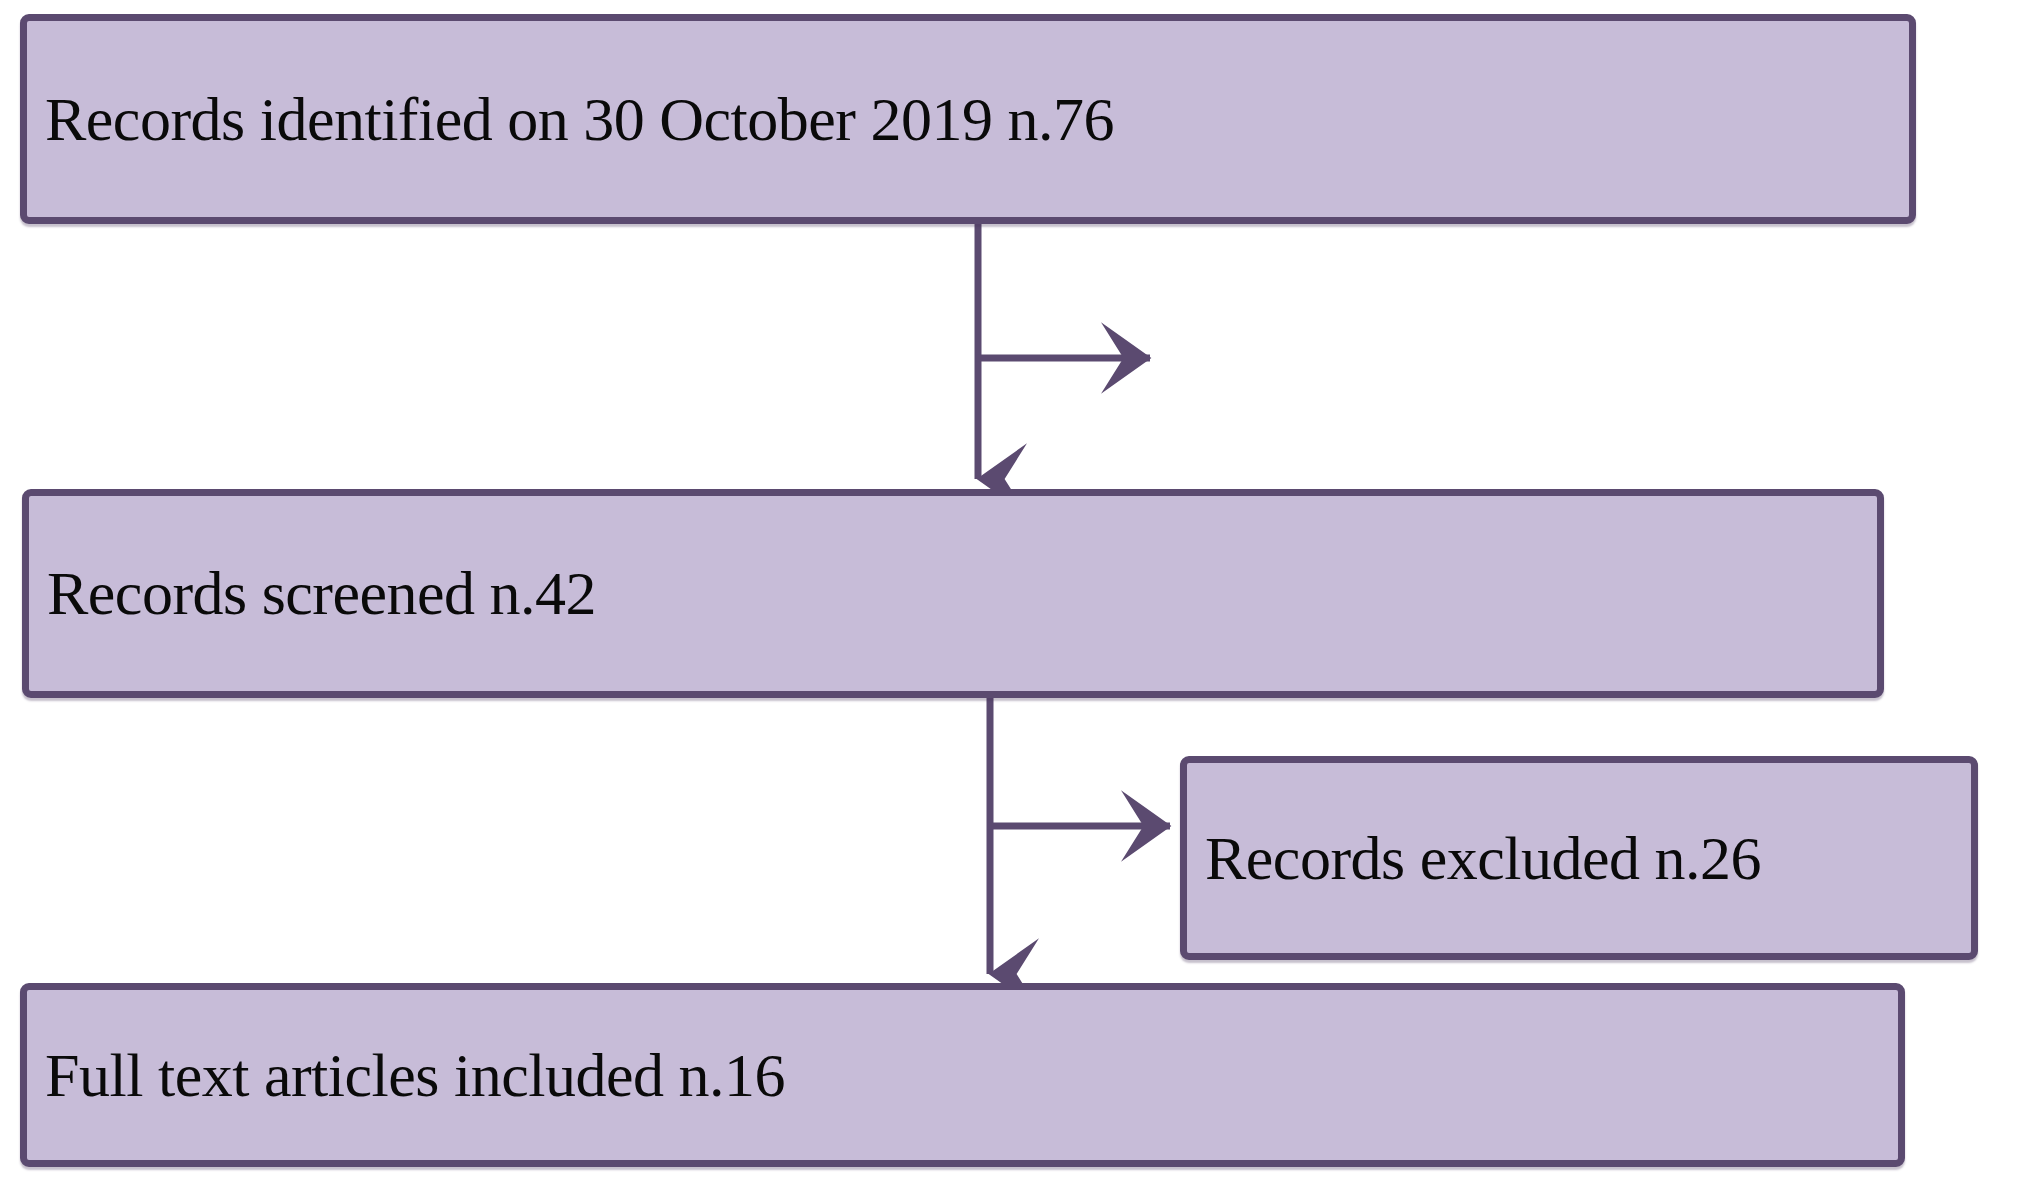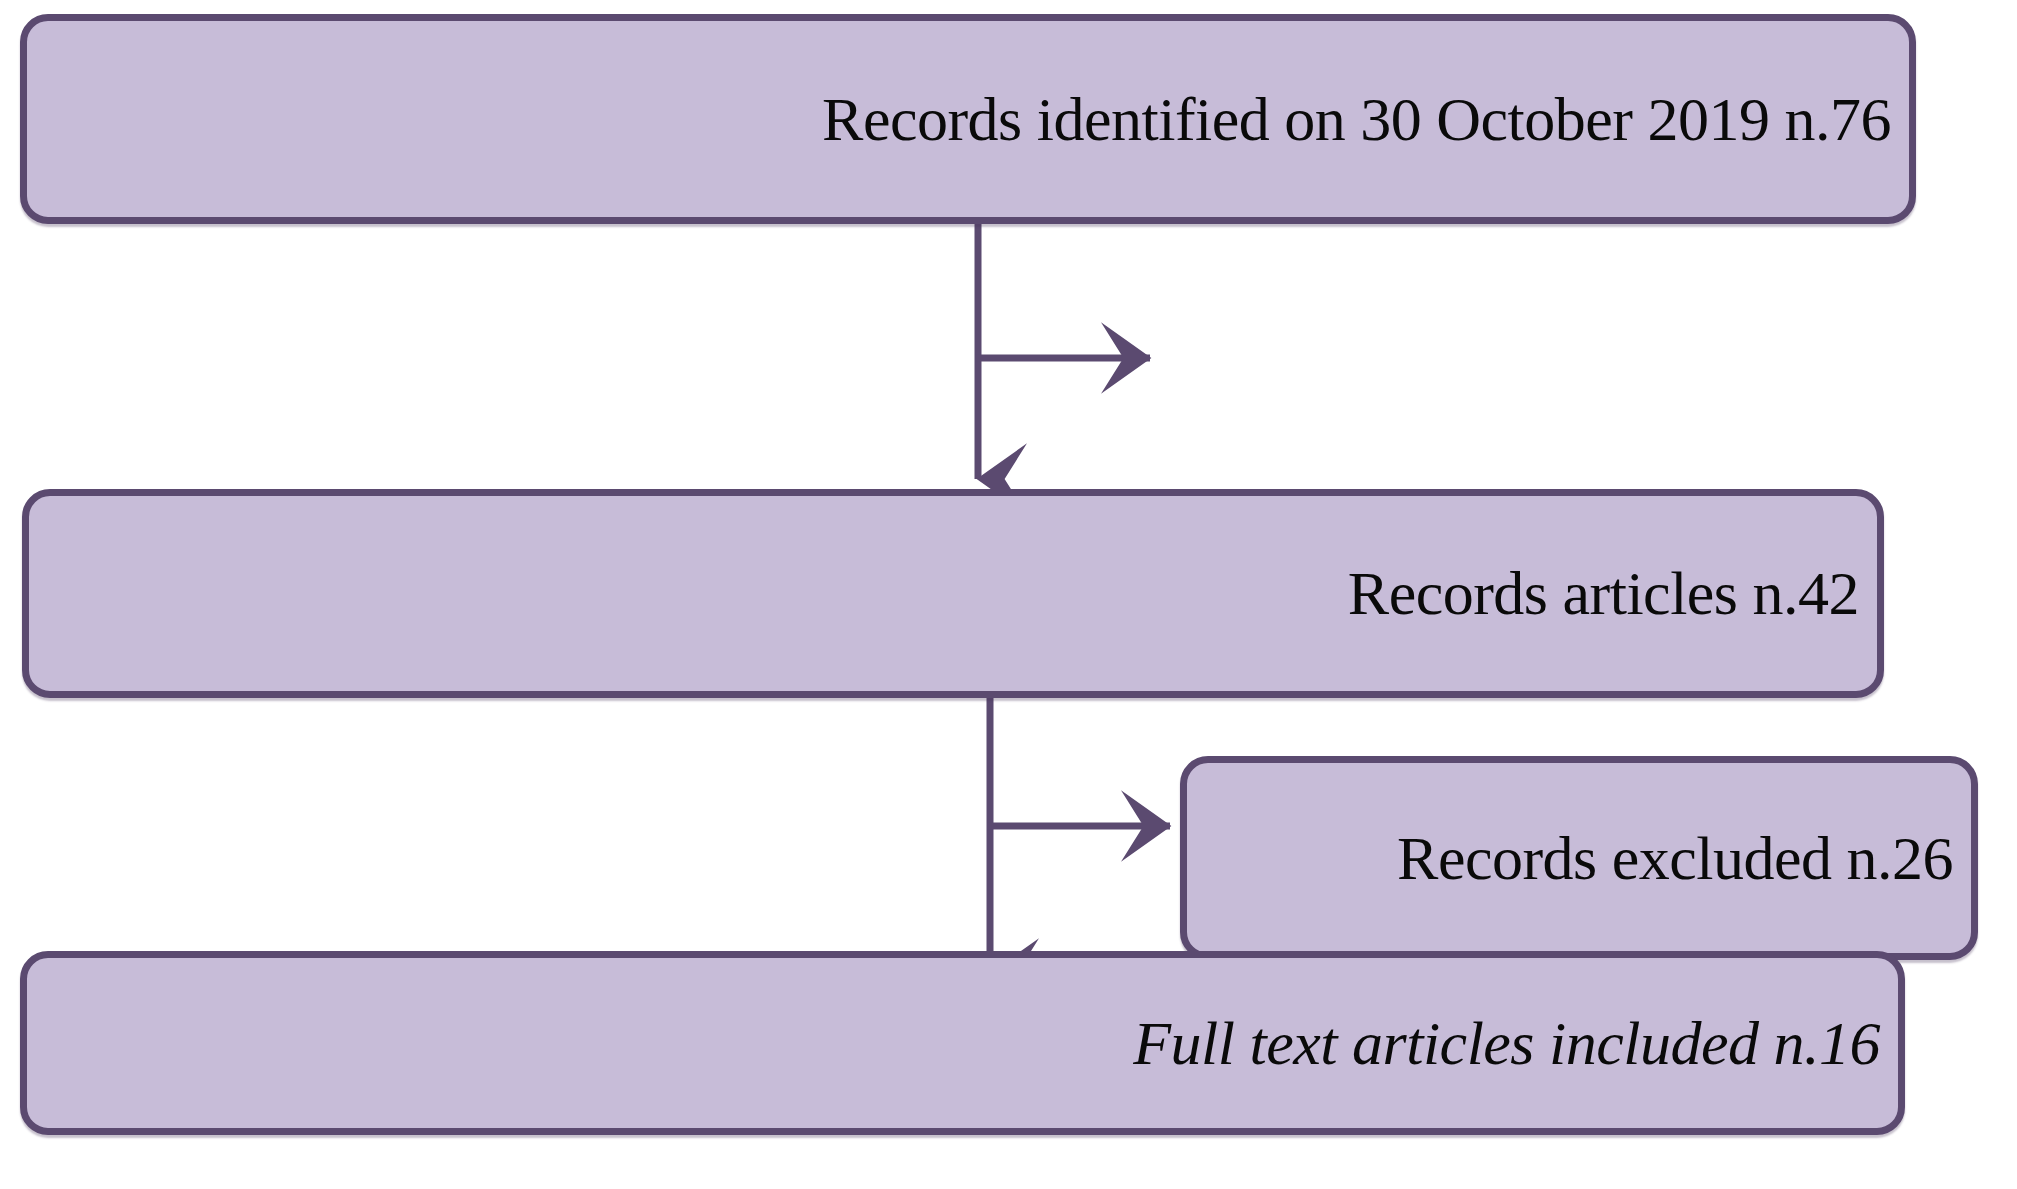--- a/index.html
+++ b/index.html
@@ -24,42 +24,42 @@
     left: 0;
     top: 0;
     width: 2017px;
     height: 1189px;
     pointer-events: none;
   }
   .flow-box {
     position: absolute;
     background: #c7bcd8;
     border: 7px solid #5b4a70;
-    border-radius: 28px;
+    border-radius: 9px;
     display: flex;
     align-items: center;
-    justify-content: flex-end;
+    justify-content: flex-start;
     box-shadow: 0 3px 2px rgba(70,50,90,0.30);
   }
   .flow-box .box-label {
     font-family: "Liberation Serif", "DejaVu Serif", serif;
     font-size: 62px;
     line-height: 1.1;
     color: #0a0a0a;
     text-align: center;
     white-space: nowrap;
     letter-spacing: -0.5px;
     padding: 0 18px;
   }
   
   #box-identified  { left: 20px;   top: 14px;   width: 1896px; height: 210px; }
   #box-duplicates  { left: 1160px; top: 253px;  width: 818px;  height: 205px; }
   #box-screened    { left: 22px;   top: 489px;  width: 1862px; height: 209px; }
   #box-excluded    { left: 1180px; top: 756px;  width: 798px;  height: 204px; }
-  #box-included    { left: 20px;   top: 951px;  width: 1885px; height: 184px; font-style: italic; }
+  #box-included    { left: 20px;   top: 983px;  width: 1885px; height: 184px; }
 </style>
 </head>
 <body>
 
 <div id="diagram-root">
 
   <svg id="connector-layer" viewBox="0 0 2017 1189" width="2017" height="1189" xmlns="http://www.w3.org/2000/svg">
     <defs>
       <marker id="arrow-down" markerWidth="14" markerHeight="14" refX="6.2" refY="11.4" orient="auto" markerUnits="strokeWidth">
         <path d="M 1.1 4.4 L 6.2 11.6 L 11.3 4.4 L 6.2 7.6 Z" fill="#5b4a70"></path>
@@ -77,21 +77,21 @@
 
     <line x1="987" y1="826" x2="1170" y2="826" stroke="#5b4a70" stroke-width="7" marker-end="url(#arrow-right)"></line>
   </svg>
 
   <div class="flow-box" id="box-identified">
     <span class="box-label">Records identified on 30 October 2019 n.76</span>
   </div>
 
 
   <div class="flow-box" id="box-screened">
-    <span class="box-label">Records articles n.42</span>
+    <span class="box-label">Records screened n.42</span>
   </div>
 
   <div class="flow-box" id="box-excluded">
     <span class="box-label">Records excluded n.26</span>
   </div>
 
   <div class="flow-box" id="box-included">
     <span class="box-label">Full text articles included n.16</span>
   </div>
 

